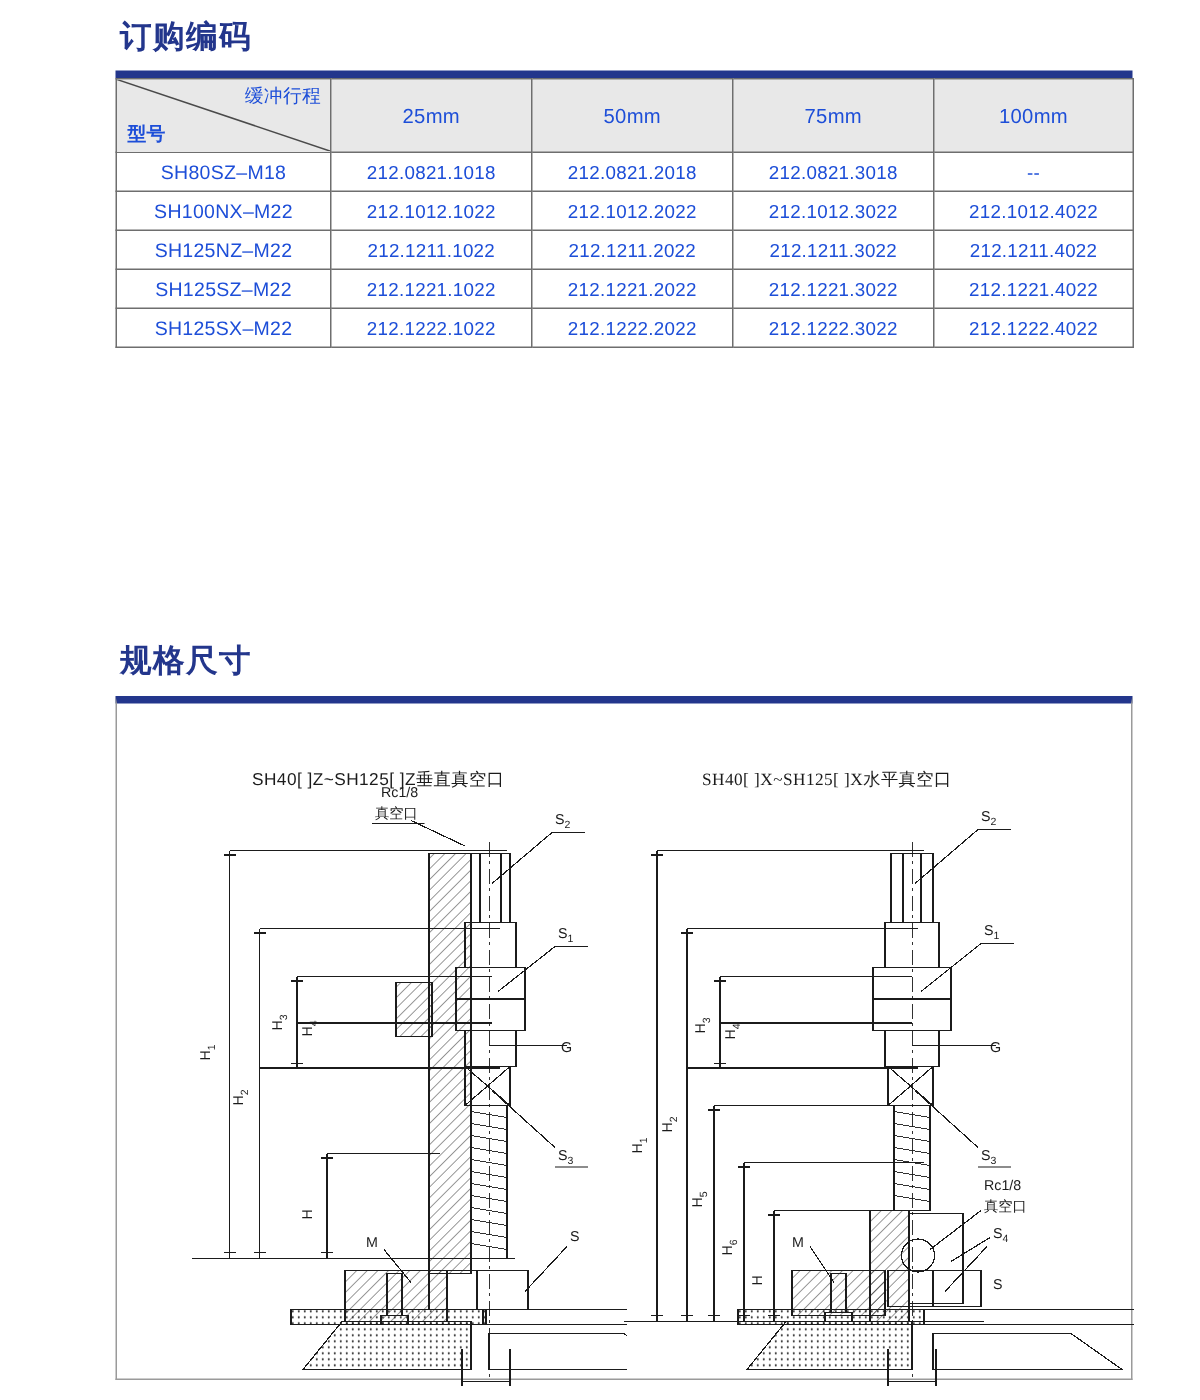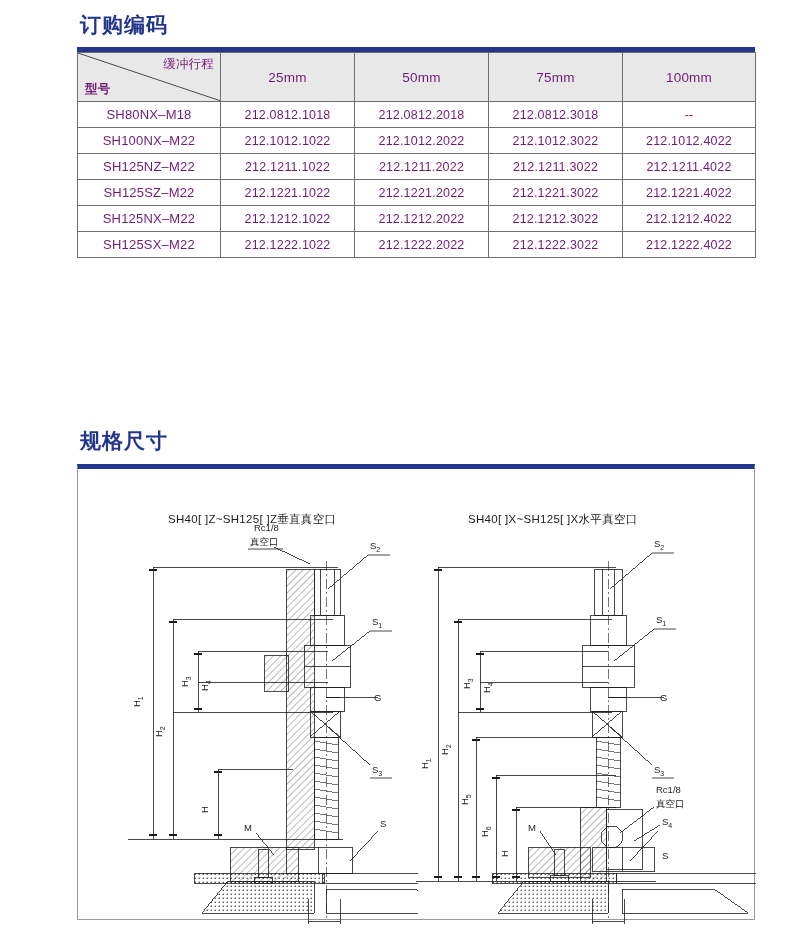--- a/index.html
+++ b/index.html
@@ -40,21 +40,21 @@
     table-layout: fixed;
     font-size: 12.5px;
   }
   table.order-table td, table.order-table th {
     border: 1px solid #6e6e6e;
     text-align: center;
     vertical-align: middle;
     height: 25px;
     padding: 0;
     font-weight: normal;
-    color: #701a75;
+    color: #1d4ed8;
     letter-spacing: 0.2px;
   }
   table.order-table thead th {
     background: #e8e8e8;
     height: 48px;
     font-size: 13.5px;
   }
   
   th.corner {
     position: relative;
@@ -93,21 +93,21 @@
     background: #ffffff;
   }
   .dwg-title {
     position: absolute;
     font-size: 11.5px;
     color: #1b1b1b;
     white-space: nowrap;
     letter-spacing: 0.3px;
   }
   #dwg-title-left  { left: 90px;  top: 43px; }
-  #dwg-title-right { left: 390px; top: 43px; }
+  #dwg-title-right { left: 390px; top: 43px; font-family: Liberation Serif, serif; }
 
   .dwg-svg { position: absolute; left: 0; top: 0; }
 </style>
 </head>
 <body>
 
 <div class="page">
 
   <div class="section-title" id="title-order">订购编码</div>
 
@@ -130,24 +130,24 @@
             <span class="lbl-model">型号</span>
           </th>
           <th>25mm</th>
           <th>50mm</th>
           <th>75mm</th>
           <th>100mm</th>
         </tr>
       </thead>
       <tbody id="order-tbody">
           <tr>
-            <td class="model-cell">SH80NX–M18</td>
-            <td class="code-cell">212.0812.1018</td>
-            <td class="code-cell">212.0812.2018</td>
-            <td class="code-cell">212.0812.3018</td>
+            <td class="model-cell">SH80SZ–M18</td>
+            <td class="code-cell">212.0821.1018</td>
+            <td class="code-cell">212.0821.2018</td>
+            <td class="code-cell">212.0821.3018</td>
             <td class="code-cell">--</td>
           </tr>
           <tr>
             <td class="model-cell">SH100NX–M22</td>
             <td class="code-cell">212.1012.1022</td>
             <td class="code-cell">212.1012.2022</td>
             <td class="code-cell">212.1012.3022</td>
             <td class="code-cell">212.1012.4022</td>
           </tr>
           <tr>
@@ -158,27 +158,20 @@
             <td class="code-cell">212.1211.4022</td>
           </tr>
           <tr>
             <td class="model-cell">SH125SZ–M22</td>
             <td class="code-cell">212.1221.1022</td>
             <td class="code-cell">212.1221.2022</td>
             <td class="code-cell">212.1221.3022</td>
             <td class="code-cell">212.1221.4022</td>
           </tr>
           <tr>
-            <td class="model-cell">SH125NX–M22</td>
-            <td class="code-cell">212.1212.1022</td>
-            <td class="code-cell">212.1212.2022</td>
-            <td class="code-cell">212.1212.3022</td>
-            <td class="code-cell">212.1212.4022</td>
-          </tr>
-          <tr>
             <td class="model-cell">SH125SX–M22</td>
             <td class="code-cell">212.1222.1022</td>
             <td class="code-cell">212.1222.2022</td>
             <td class="code-cell">212.1222.3022</td>
             <td class="code-cell">212.1222.4022</td>
           </tr>
         </tbody>
     </table>
   </div>
 

